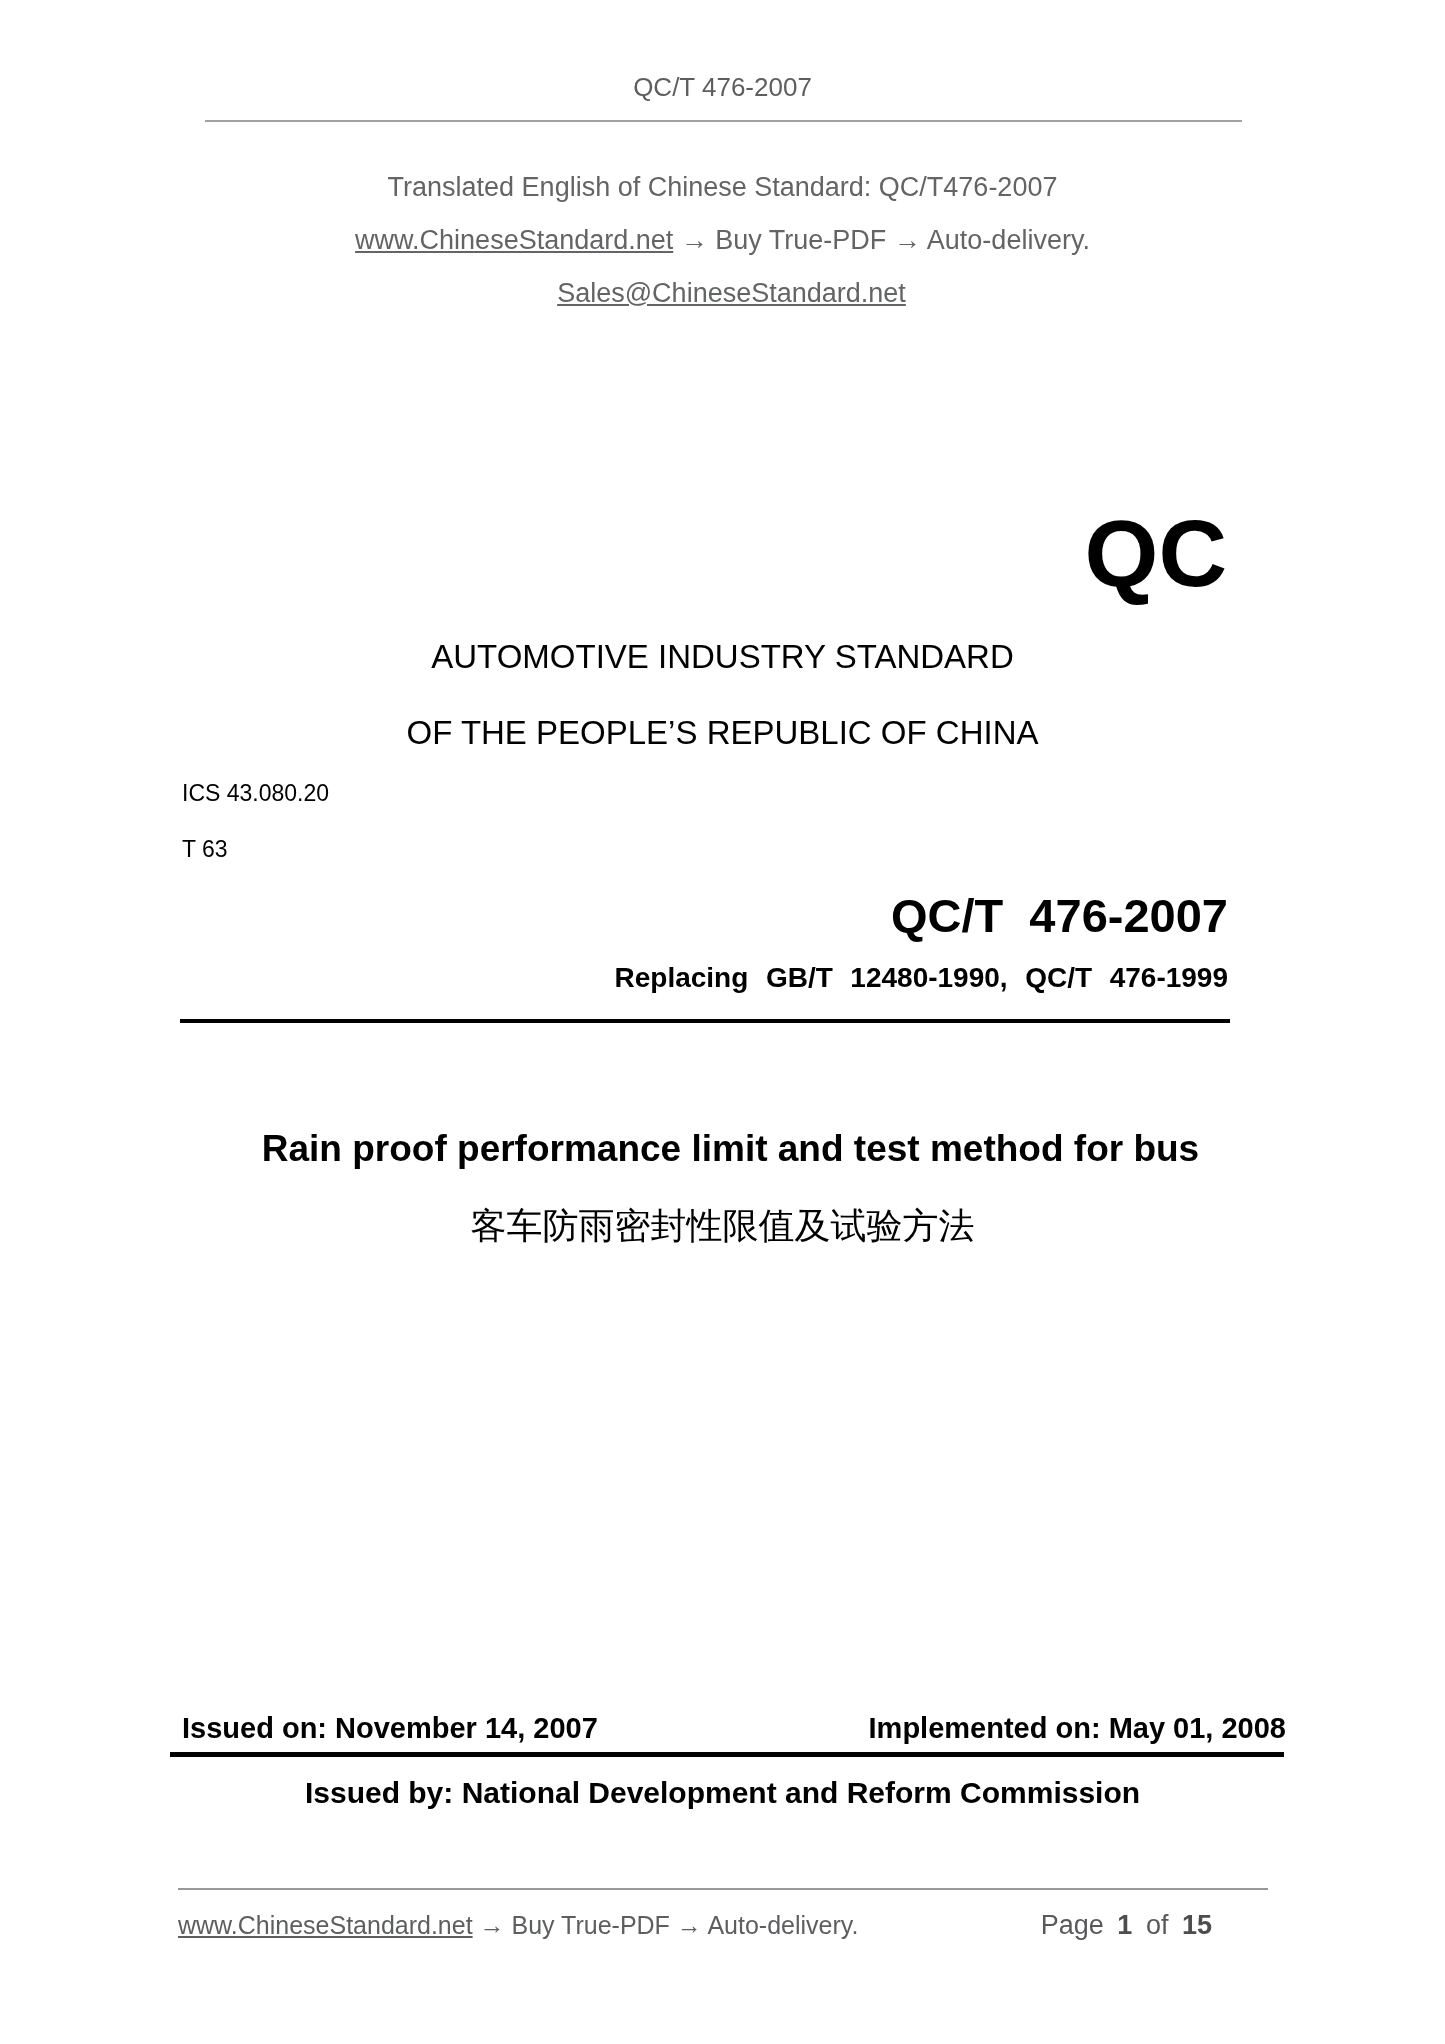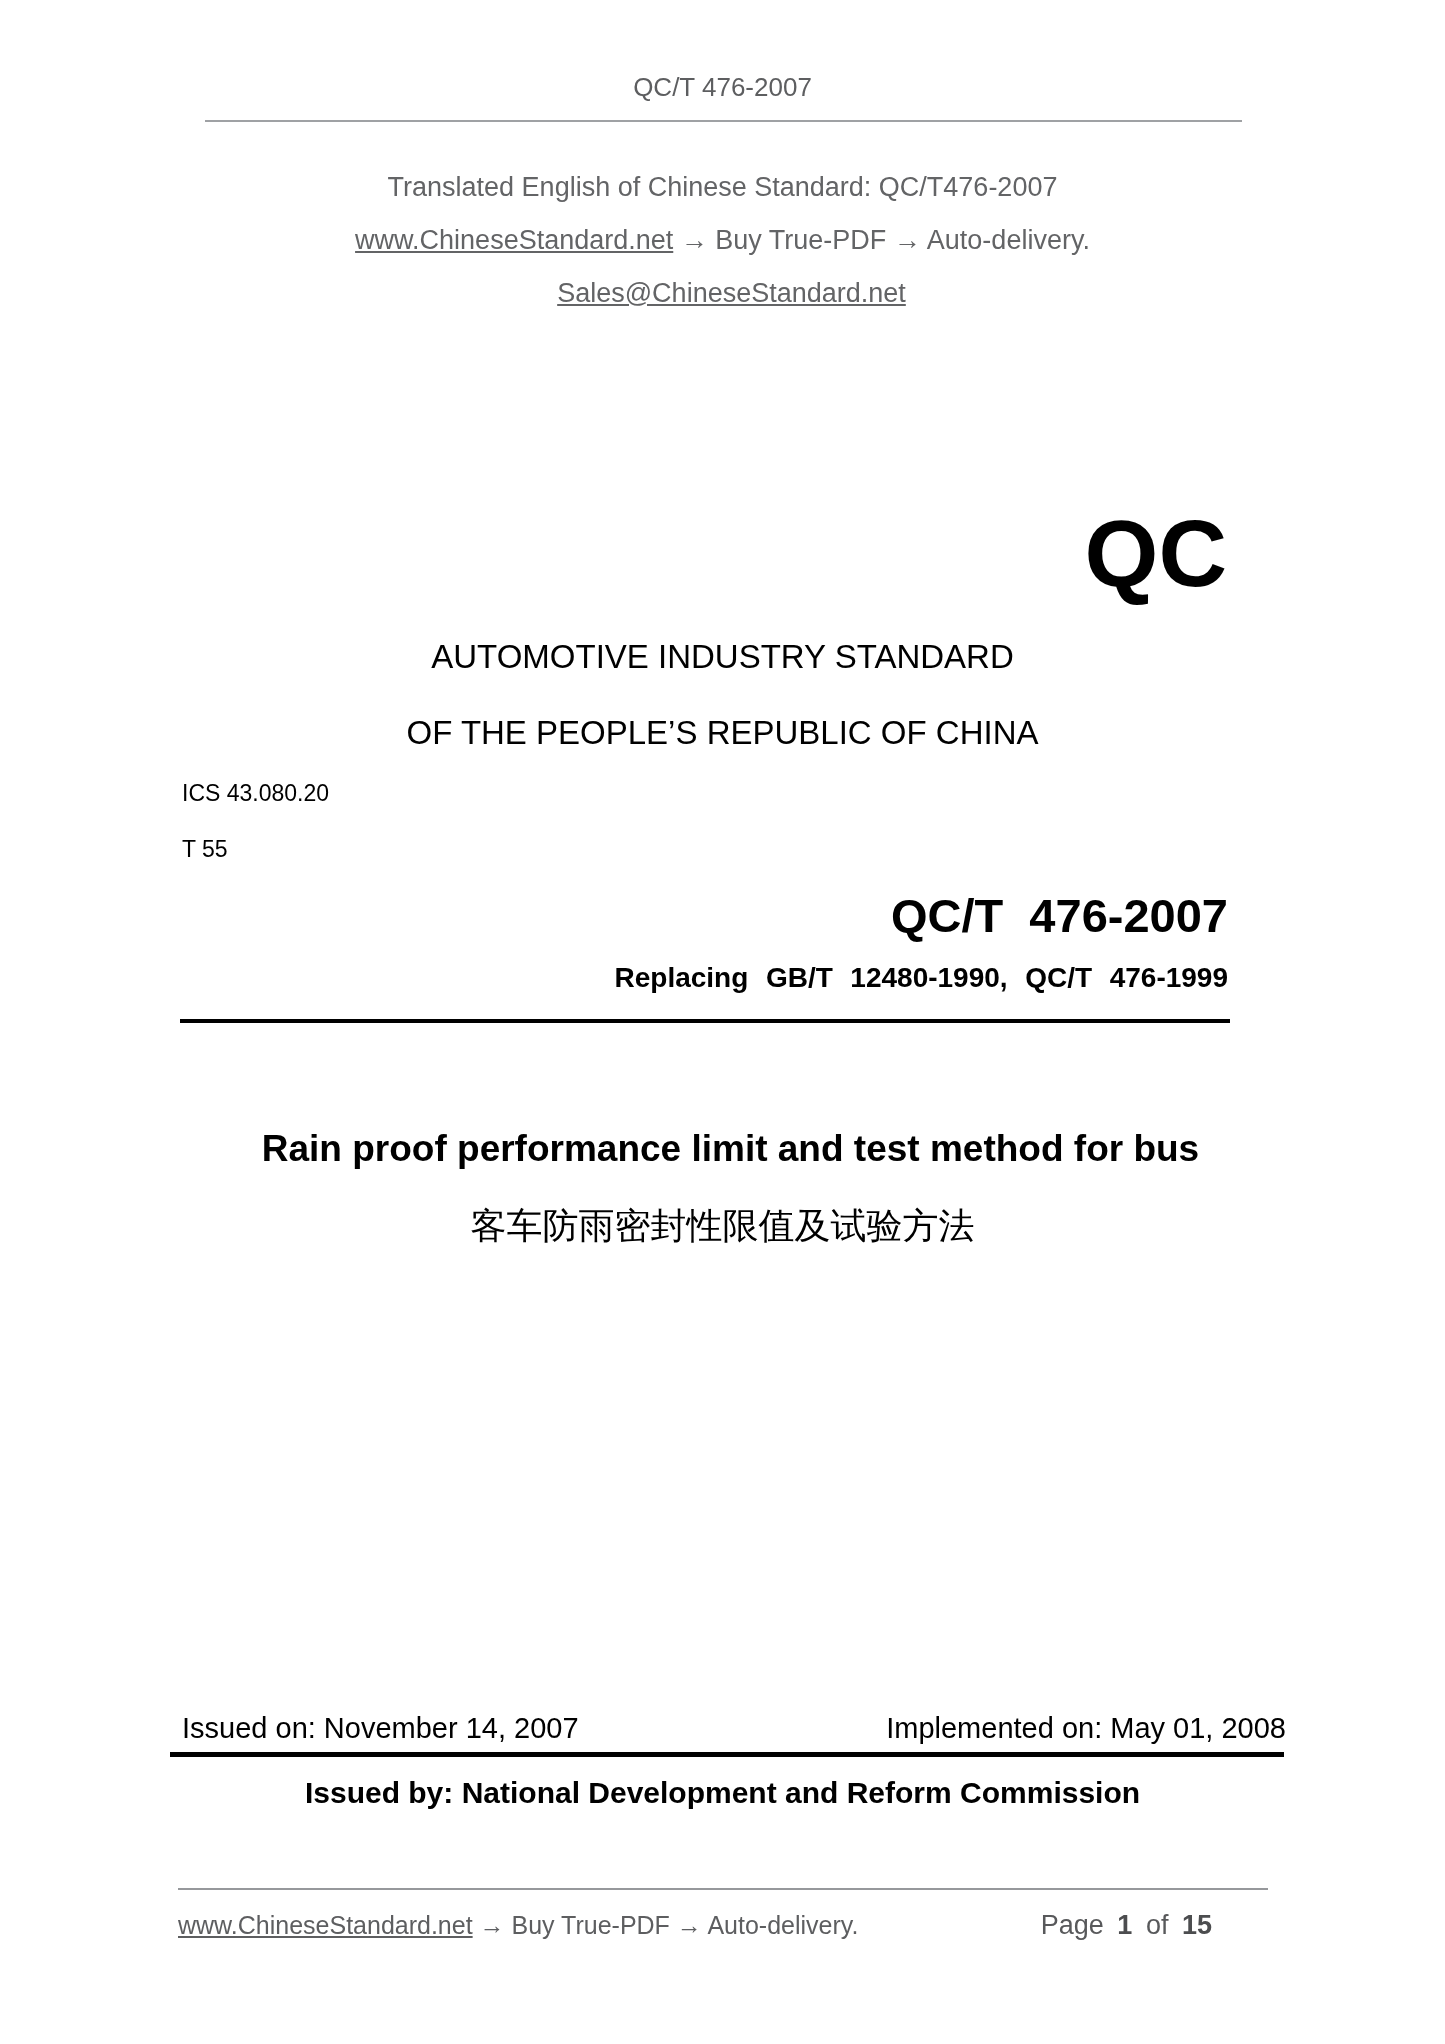--- a/index.html
+++ b/index.html
@@ -75,21 +75,21 @@
   .title-zh {
     top: 1202px;
     font-size: 36px;
     font-family: "Liberation Serif", "DejaVu Serif", serif;
   }
 
   
   .issue-row {
     top: 1712px; left: 182px; width: 1104px;
     display: flex; justify-content: space-between;
-    font-size: 29px; font-weight: normal; text-align: center;
+    font-size: 29px; font-weight: bold; text-align: center;
   }
   .rule-thick-2 {
     top: 1752px; left: 170px; width: 1114px; height: 5px;
     background: #000;
   }
   .issued-by {
     top: 1776px;
     font-size: 30px; font-weight: bold;
   }
 
@@ -123,21 +123,21 @@
   <div class="abs centered trans-line trans-3">
     <span class="u">Sales@ChineseStandard.net</span>
   </div>
 
   <div class="abs qc-logo">QC</div>
 
   <div class="abs centered org-line org-1">AUTOMOTIVE INDUSTRY STANDARD</div>
   <div class="abs centered org-line org-2">OF THE PEOPLE’S REPUBLIC OF CHINA</div>
 
   <div class="abs ics">ICS 43.080.20</div>
-  <div class="abs t-class">T 55</div>
+  <div class="abs t-class">T 63</div>
 
   <div class="abs std-number">QC/T 476-2007</div>
   <div class="abs replacing">Replacing GB/T 12480-1990, QC/T 476-1999</div>
   <div class="abs rule-thick-1"></div>
 
   <div class="abs centered title-en">Rain proof performance limit and test method for bus</div>
   <div class="abs centered title-zh">客车防雨密封性限值及试验方法</div>
 
   <div class="abs issue-row">
     <span>Issued on: November 14, 2007</span>

